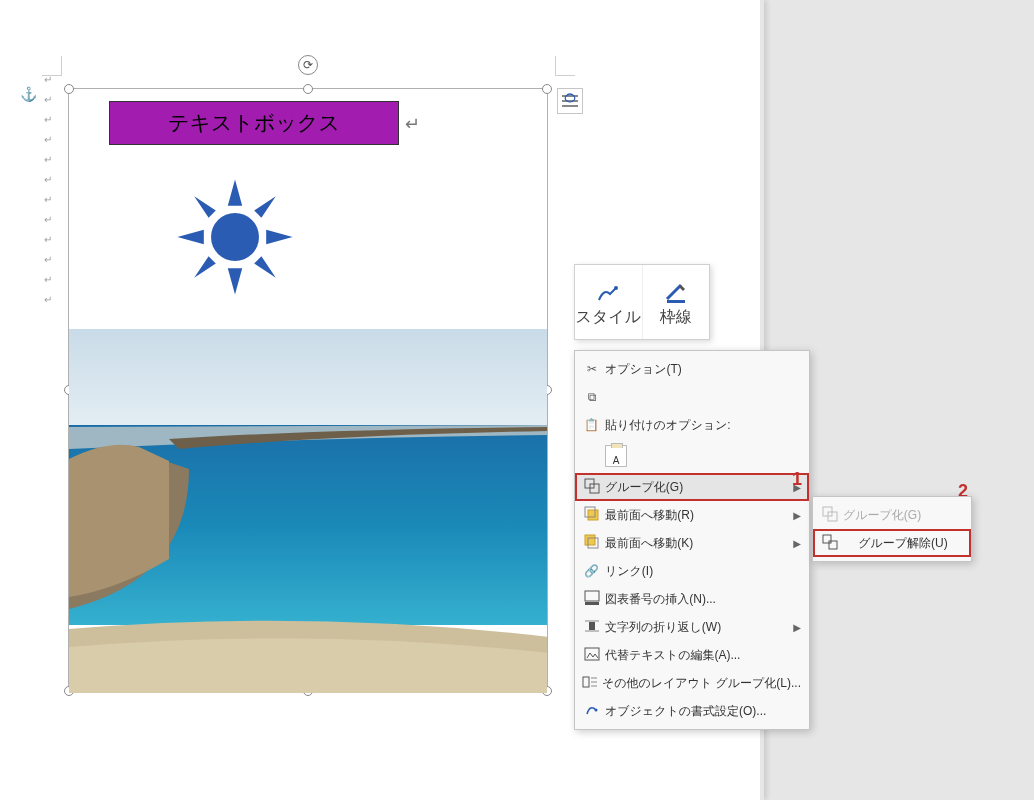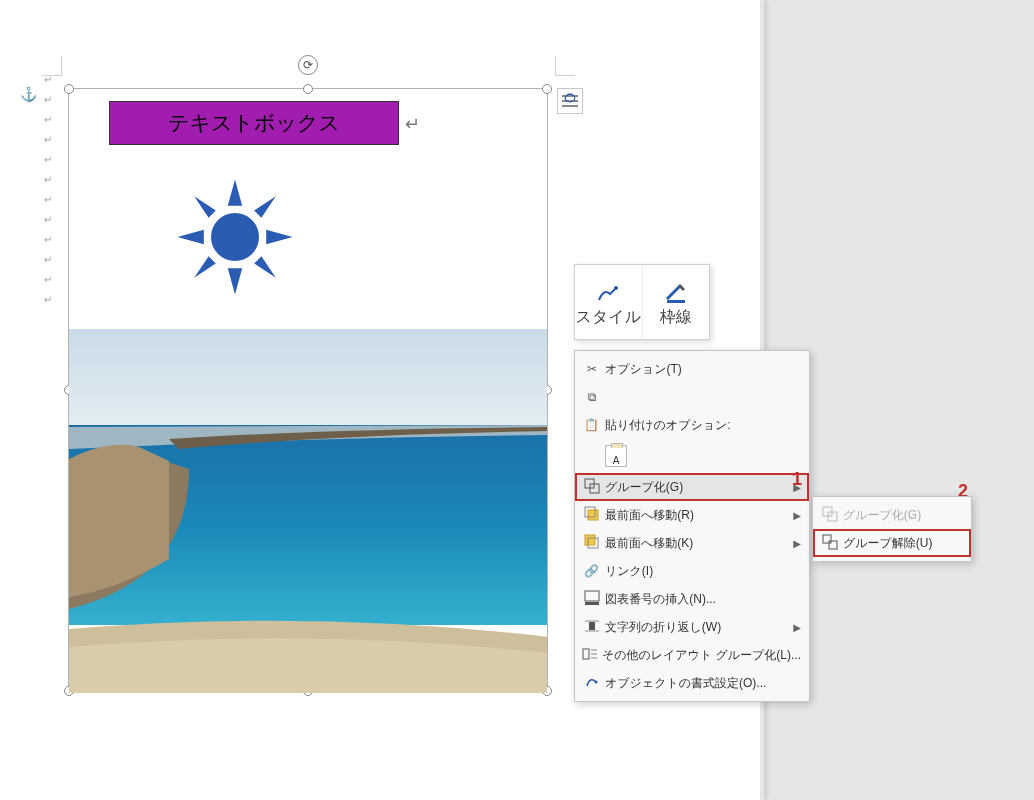--- a/index.html
+++ b/index.html
@@ -173,21 +173,21 @@
   .submenu {
     position: absolute;
     left: 812px; top: 496px;
     width: 160px;
     background: #f8f8f8;
     border: 1px solid #c5c5c5;
     box-shadow: 2px 2px 8px rgba(0,0,0,0.2);
     padding: 4px 0;
   }
   .submenu .mi.disabled { color: #aaa; }
-  .submenu .mi.highlight { outline: 2px solid #c3312e; outline-offset: -2px; }
+  .submenu .mi.highlight { outline: 2px solid #c3312e; outline-offset: -2px; text-align: center; }
   .page-shadow {
     position: absolute;
     left: 0px; top: 0px; width: 764px; height: 800px;
     box-shadow: 2px 0 6px rgba(0,0,0,0.15);
     pointer-events: none;
   }
 
   .paste-icon {
     width: 22px; height: 22px;
     border: 1px solid #bbb;
@@ -382,20 +382,29 @@
           <line x1="1" y1="3" x2="15" y2="3" stroke="#888"></line>
           <line x1="1" y1="13" x2="15" y2="13" stroke="#888"></line>
         </svg>
     </span>
     <span class="mlabel">文字列の折り返し(W)</span>
     <span class="arrow">▶</span>
   </div>
   <div class="mi">
     <span class="micon">
       <svg width="16" height="16">
+          <rect x="1" y="2" width="14" height="12" fill="none" stroke="#555"></rect>
+          <path d="M3 12 L6 7 L9 11 L11 8 L14 12" fill="none" stroke="#555"></path>
+        </svg>
+    </span>
+    <span class="mlabel">代替テキストの編集(A)...</span>
+  </div>
+  <div class="mi">
+    <span class="micon">
+      <svg width="16" height="16">
           <rect x="1" y="3" width="6" height="10" fill="none" stroke="#555"></rect>
           <line x1="9" y1="4" x2="15" y2="4" stroke="#888"></line>
           <line x1="9" y1="8" x2="15" y2="8" stroke="#888"></line>
           <line x1="9" y1="12" x2="15" y2="12" stroke="#888"></line>
         </svg>
     </span>
     <span class="mlabel">その他のレイアウト グループ化(L)...</span>
   </div>
   <div class="mi">
     <span class="micon">

